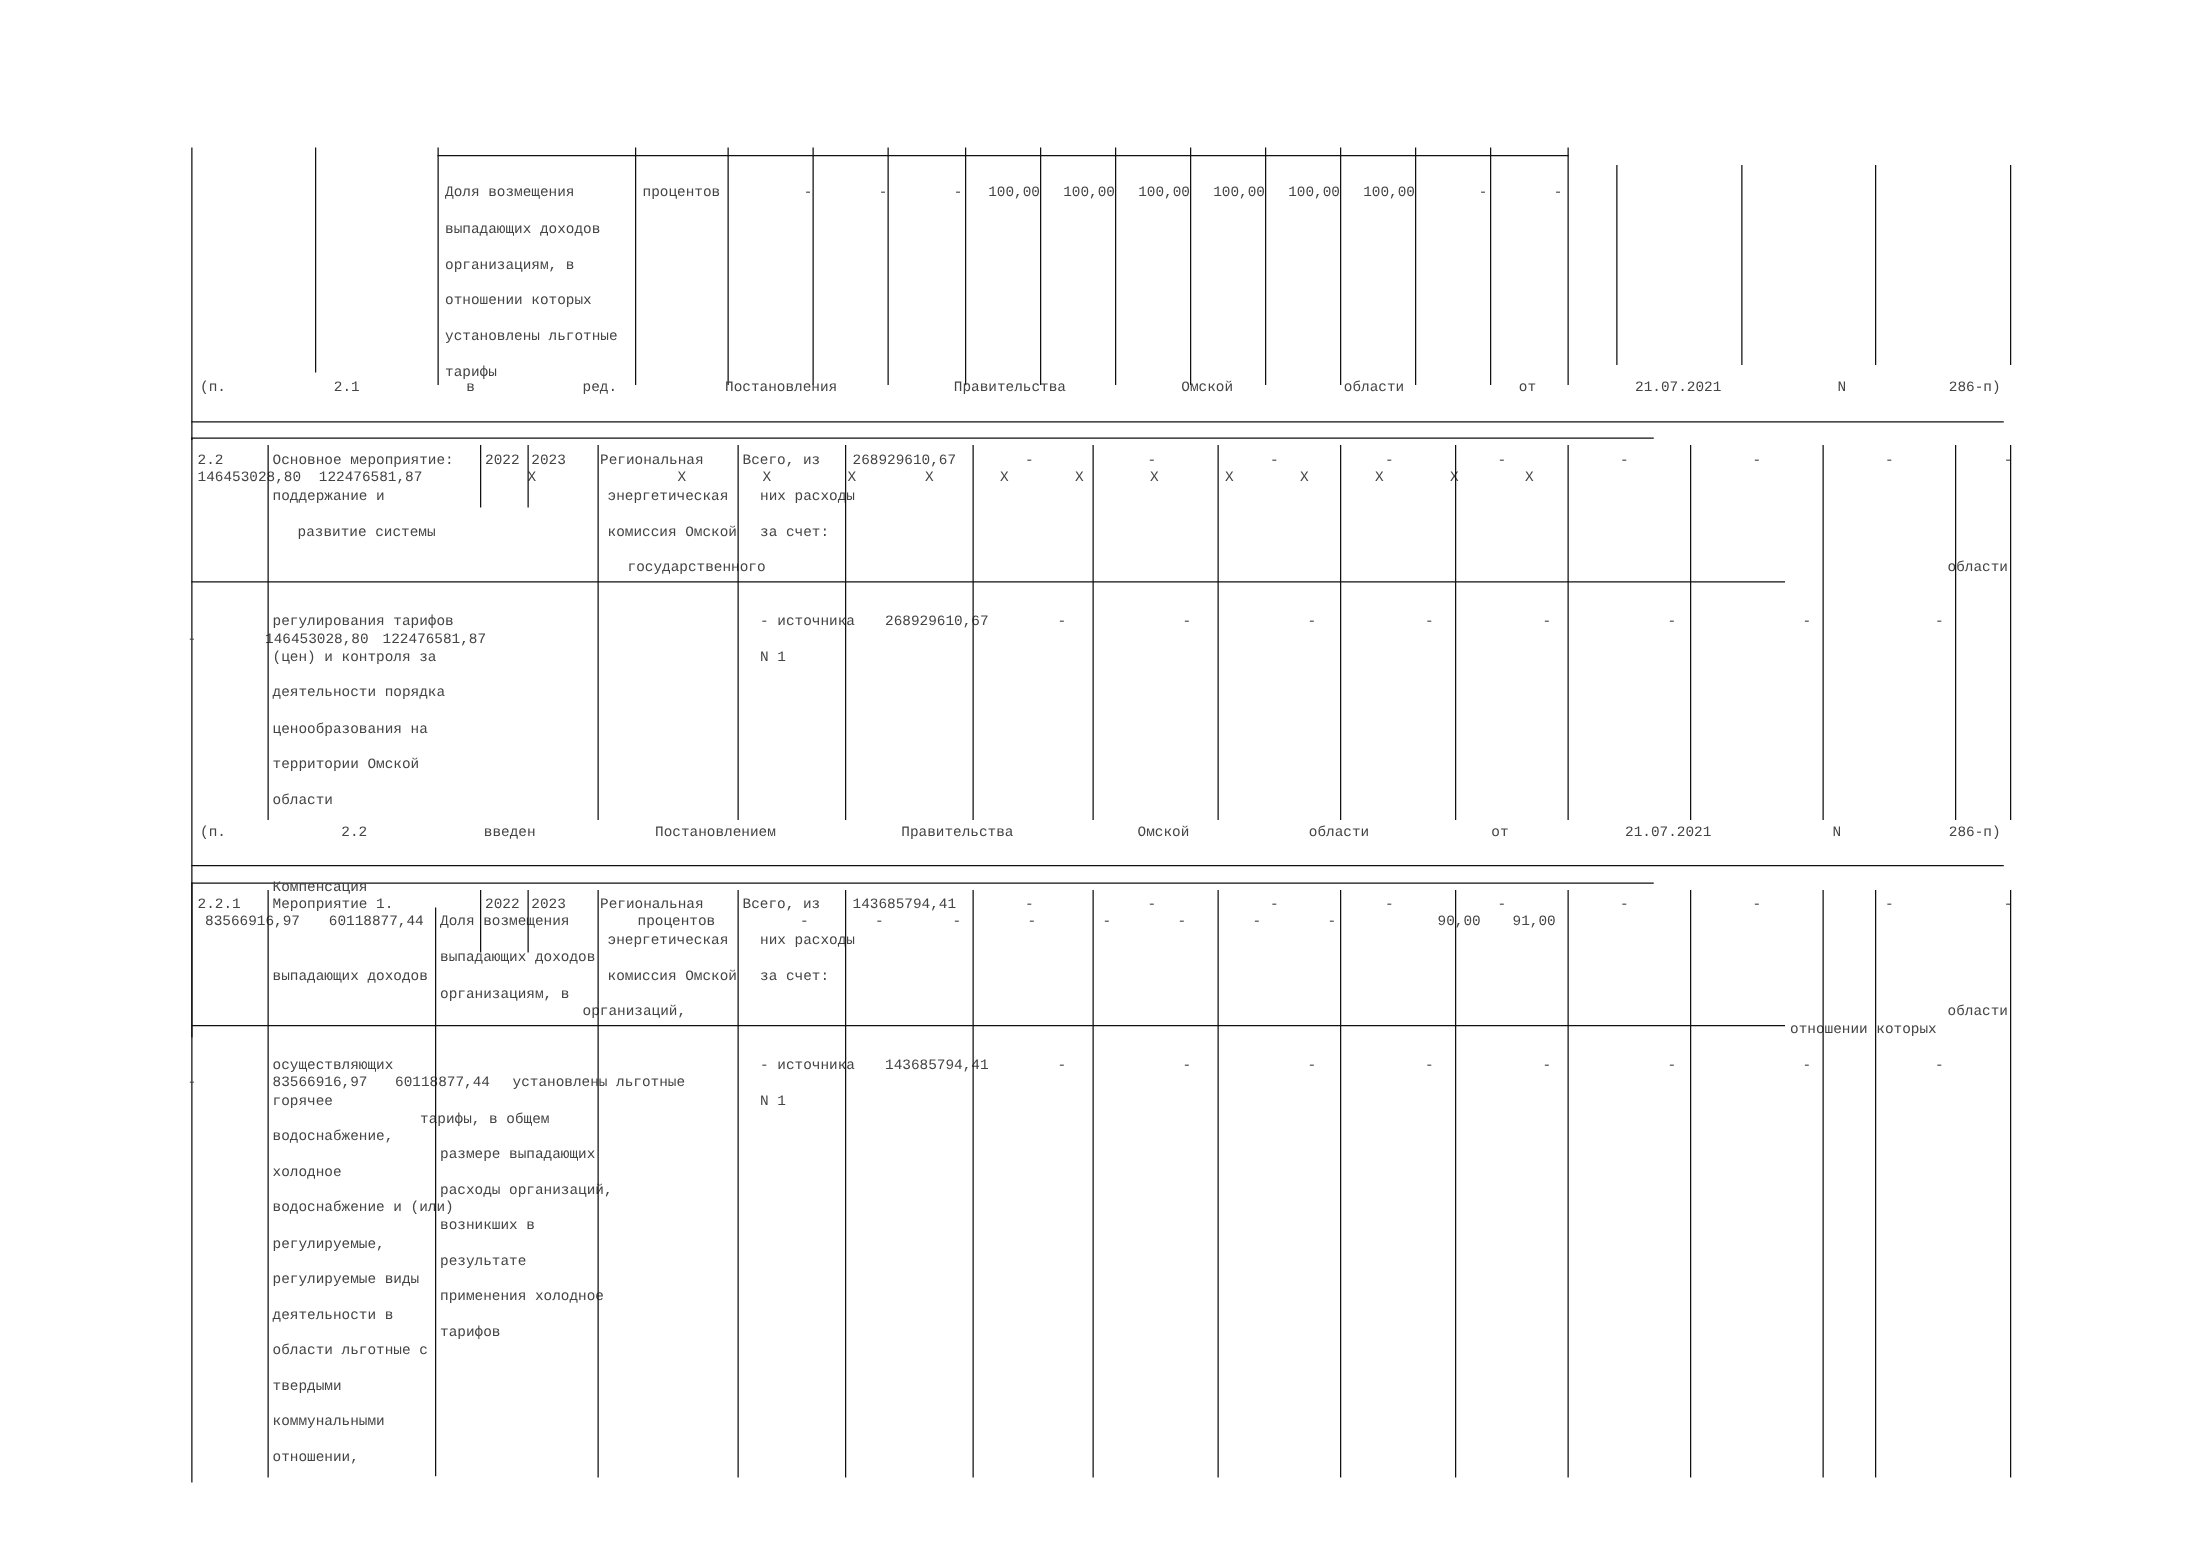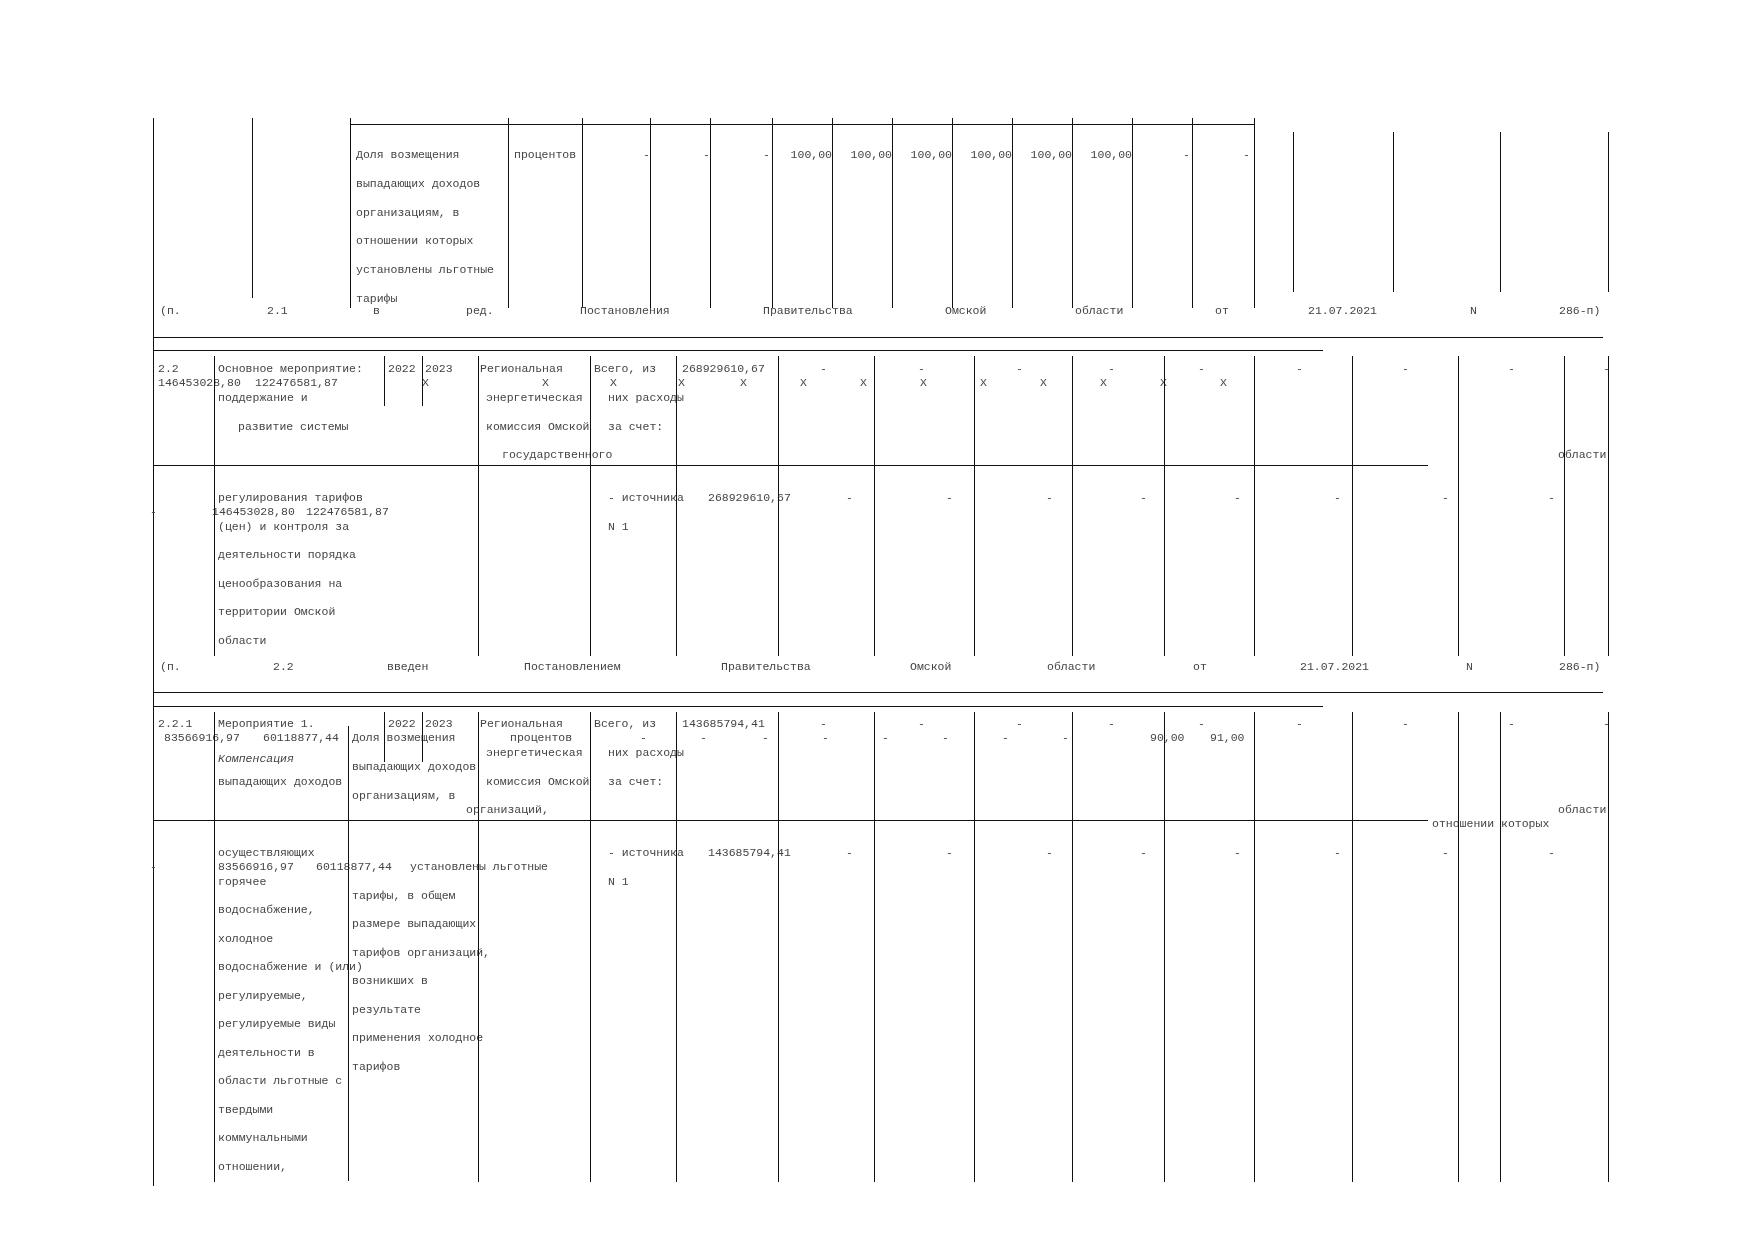--- a/index.html
+++ b/index.html
@@ -174,21 +174,21 @@
   <div class="t" style="left:1300px;top:660px;">21.07.2021</div>
   <div class="t" style="left:1466px;top:660px;">N</div>
   <div class="t" style="left:1559px;top:660px;">286-п)</div>
 
   <div class="hl" style="left:153px;top:692px;width:1450px;"></div>
   <div class="hl" style="left:153px;top:706px;width:1170px;"></div>
 
   <div class="vl" style="left:153px;top:706px;height:480px;"></div>
   <div class="t" style="left:158px;top:717px;">2.2.1</div>
   <div class="t" style="left:218px;top:717px;">Мероприятие 1.</div>
-  <div class="t" style="left:218px;top:752px;font-style:italic;">Компенсация</div>
+  <div class="t" style="left:218px;top:704px;">Компенсация</div>
   <div class="t" style="left:218px;top:775px;">выпадающих доходов</div>
   <div class="t" style="left:466px;top:803px;">организаций,</div>
   <div class="t" style="left:218px;top:846px;">осуществляющих</div>
   <div class="t" style="left:218px;top:875px;">горячее</div>
   <div class="t" style="left:218px;top:903px;">водоснабжение,</div>
   <div class="t" style="left:218px;top:932px;">холодное</div>
   <div class="t" style="left:218px;top:960px;">водоснабжение и (или)</div>
   <div class="t" style="left:218px;top:989px;">регулируемые,</div>
   <div class="t" style="left:218px;top:1017px;">регулируемые виды</div>
   <div class="t" style="left:218px;top:1046px;">деятельности в</div>
@@ -221,23 +221,23 @@
   <div class="t" style="left:1603px;top:717px;">-</div>
 
   <div class="t" style="left:164px;top:731px;">83566916,97</div>
   <div class="t" style="left:263px;top:731px;">60118877,44</div>
 
   <div class="t" style="left:352px;top:731px;">Доля возмещения</div>
   <div class="t" style="left:352px;top:760px;">выпадающих доходов</div>
   <div class="t" style="left:352px;top:789px;">организациям, в</div>
   <div class="t" style="left:1432px;top:817px;">отношении которых</div>
   <div class="t" style="left:410px;top:860px;">установлены льготные</div>
-  <div class="t" style="left:352px;top:889px;">тарифы, в общем</div>
+  <div class="t" style="left:336px;top:889px;">тарифы, в общем</div>
   <div class="t" style="left:352px;top:917px;">размере выпадающих</div>
-  <div class="t" style="left:352px;top:946px;">тарифов организаций,</div>
+  <div class="t" style="left:352px;top:946px;">расходы организаций,</div>
   <div class="t" style="left:352px;top:974px;">возникших в</div>
   <div class="t" style="left:352px;top:1003px;">результате</div>
   <div class="t" style="left:352px;top:1031px;">применения холодное</div>
   <div class="t" style="left:352px;top:1060px;">тарифов</div>
 
   <div class="t" style="left:510px;top:731px;">процентов</div>
   <div class="t" style="left:640px;top:731px;">-</div>
   <div class="t" style="left:700px;top:731px;">-</div>
   <div class="t" style="left:762px;top:731px;">-</div>
   <div class="t" style="left:822px;top:731px;">-</div>

